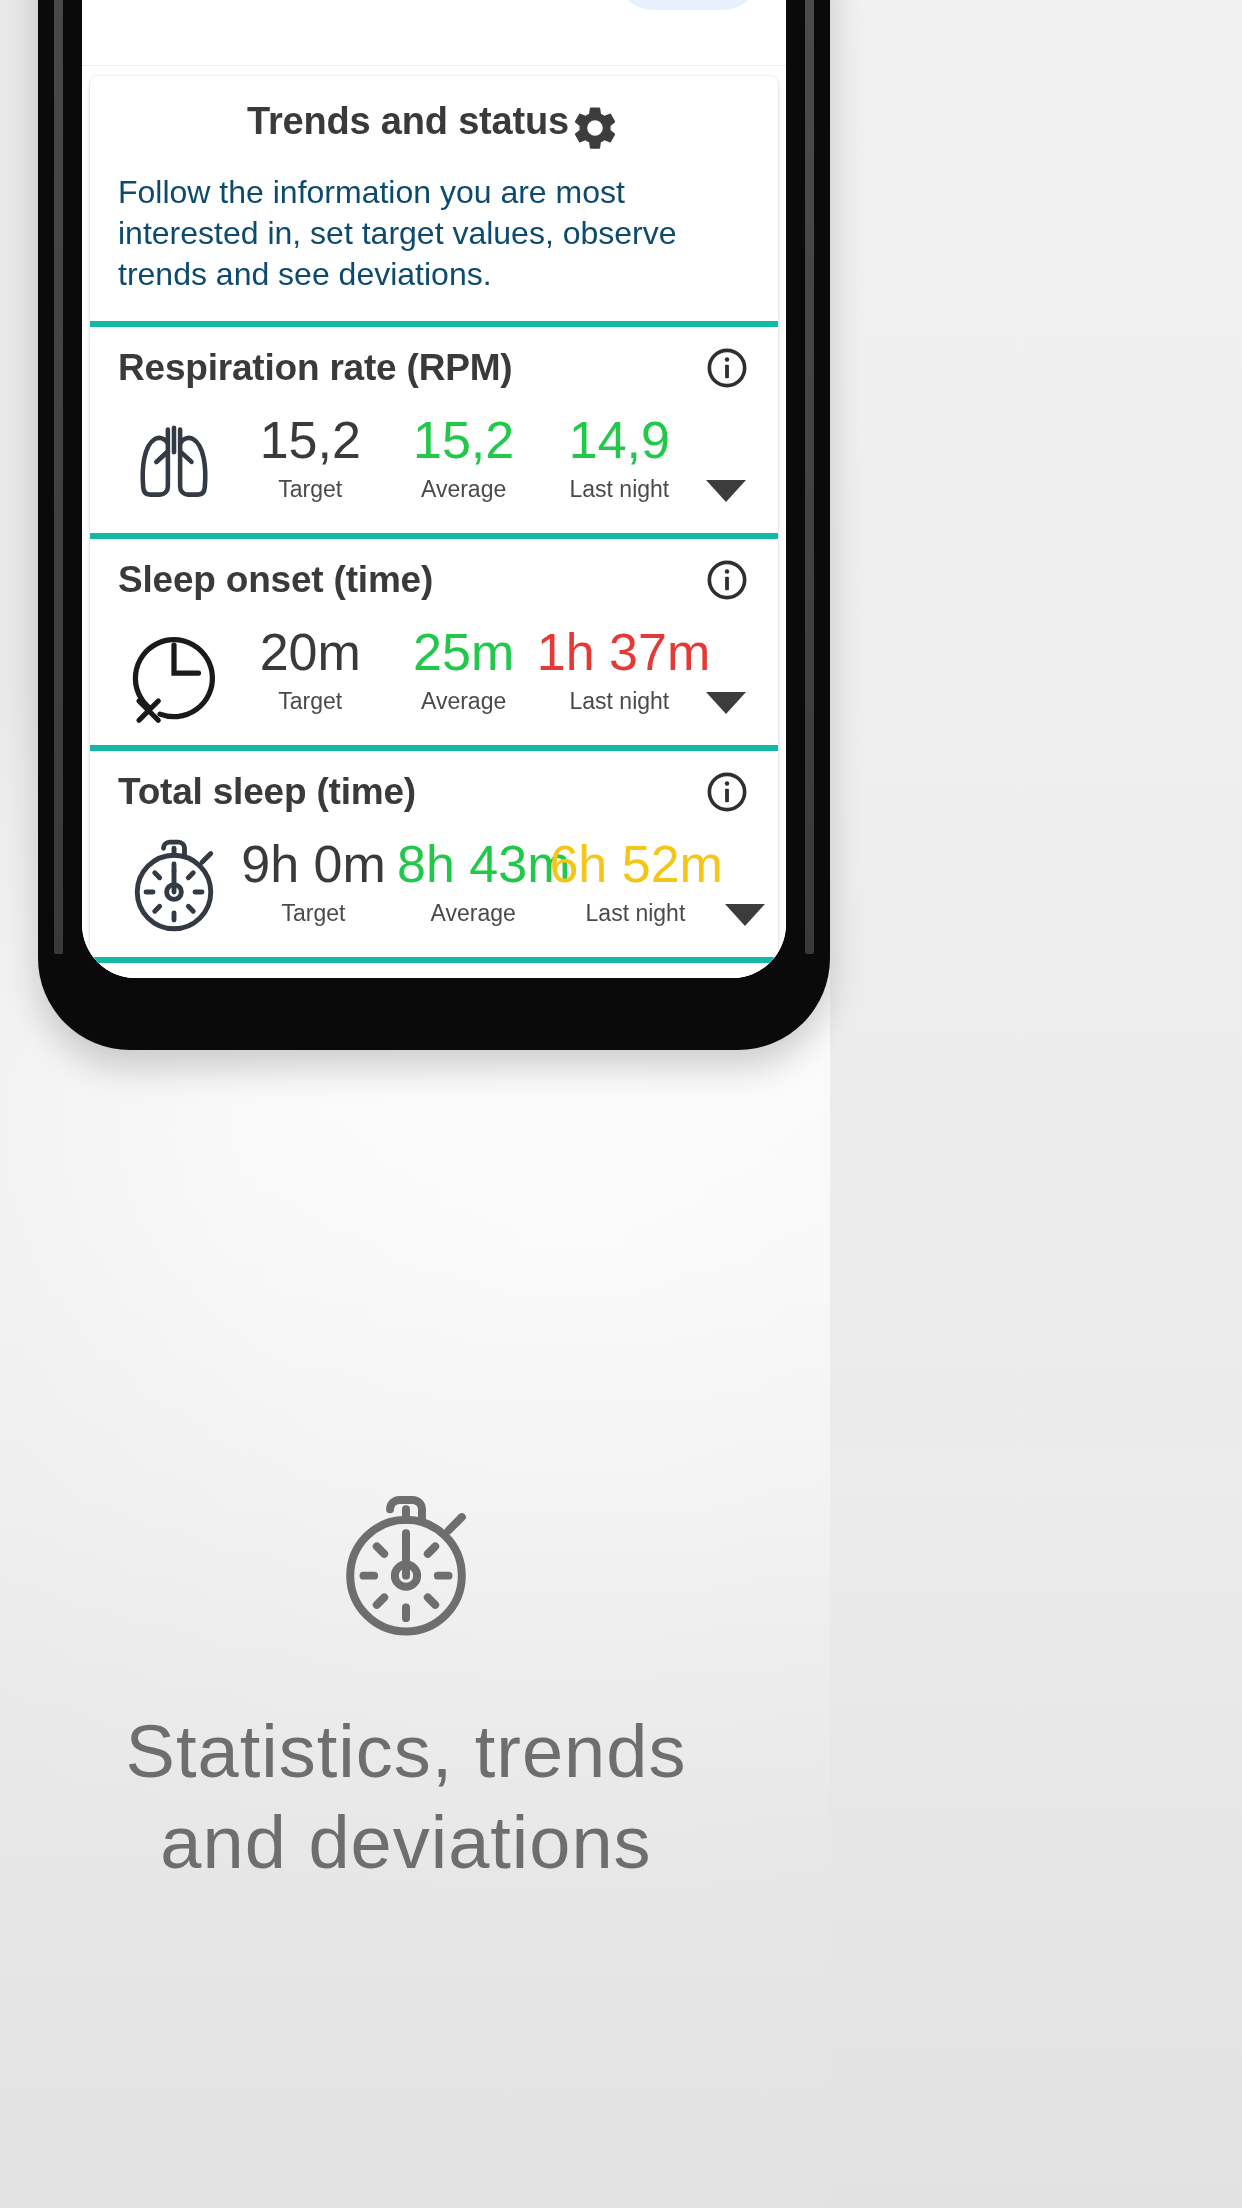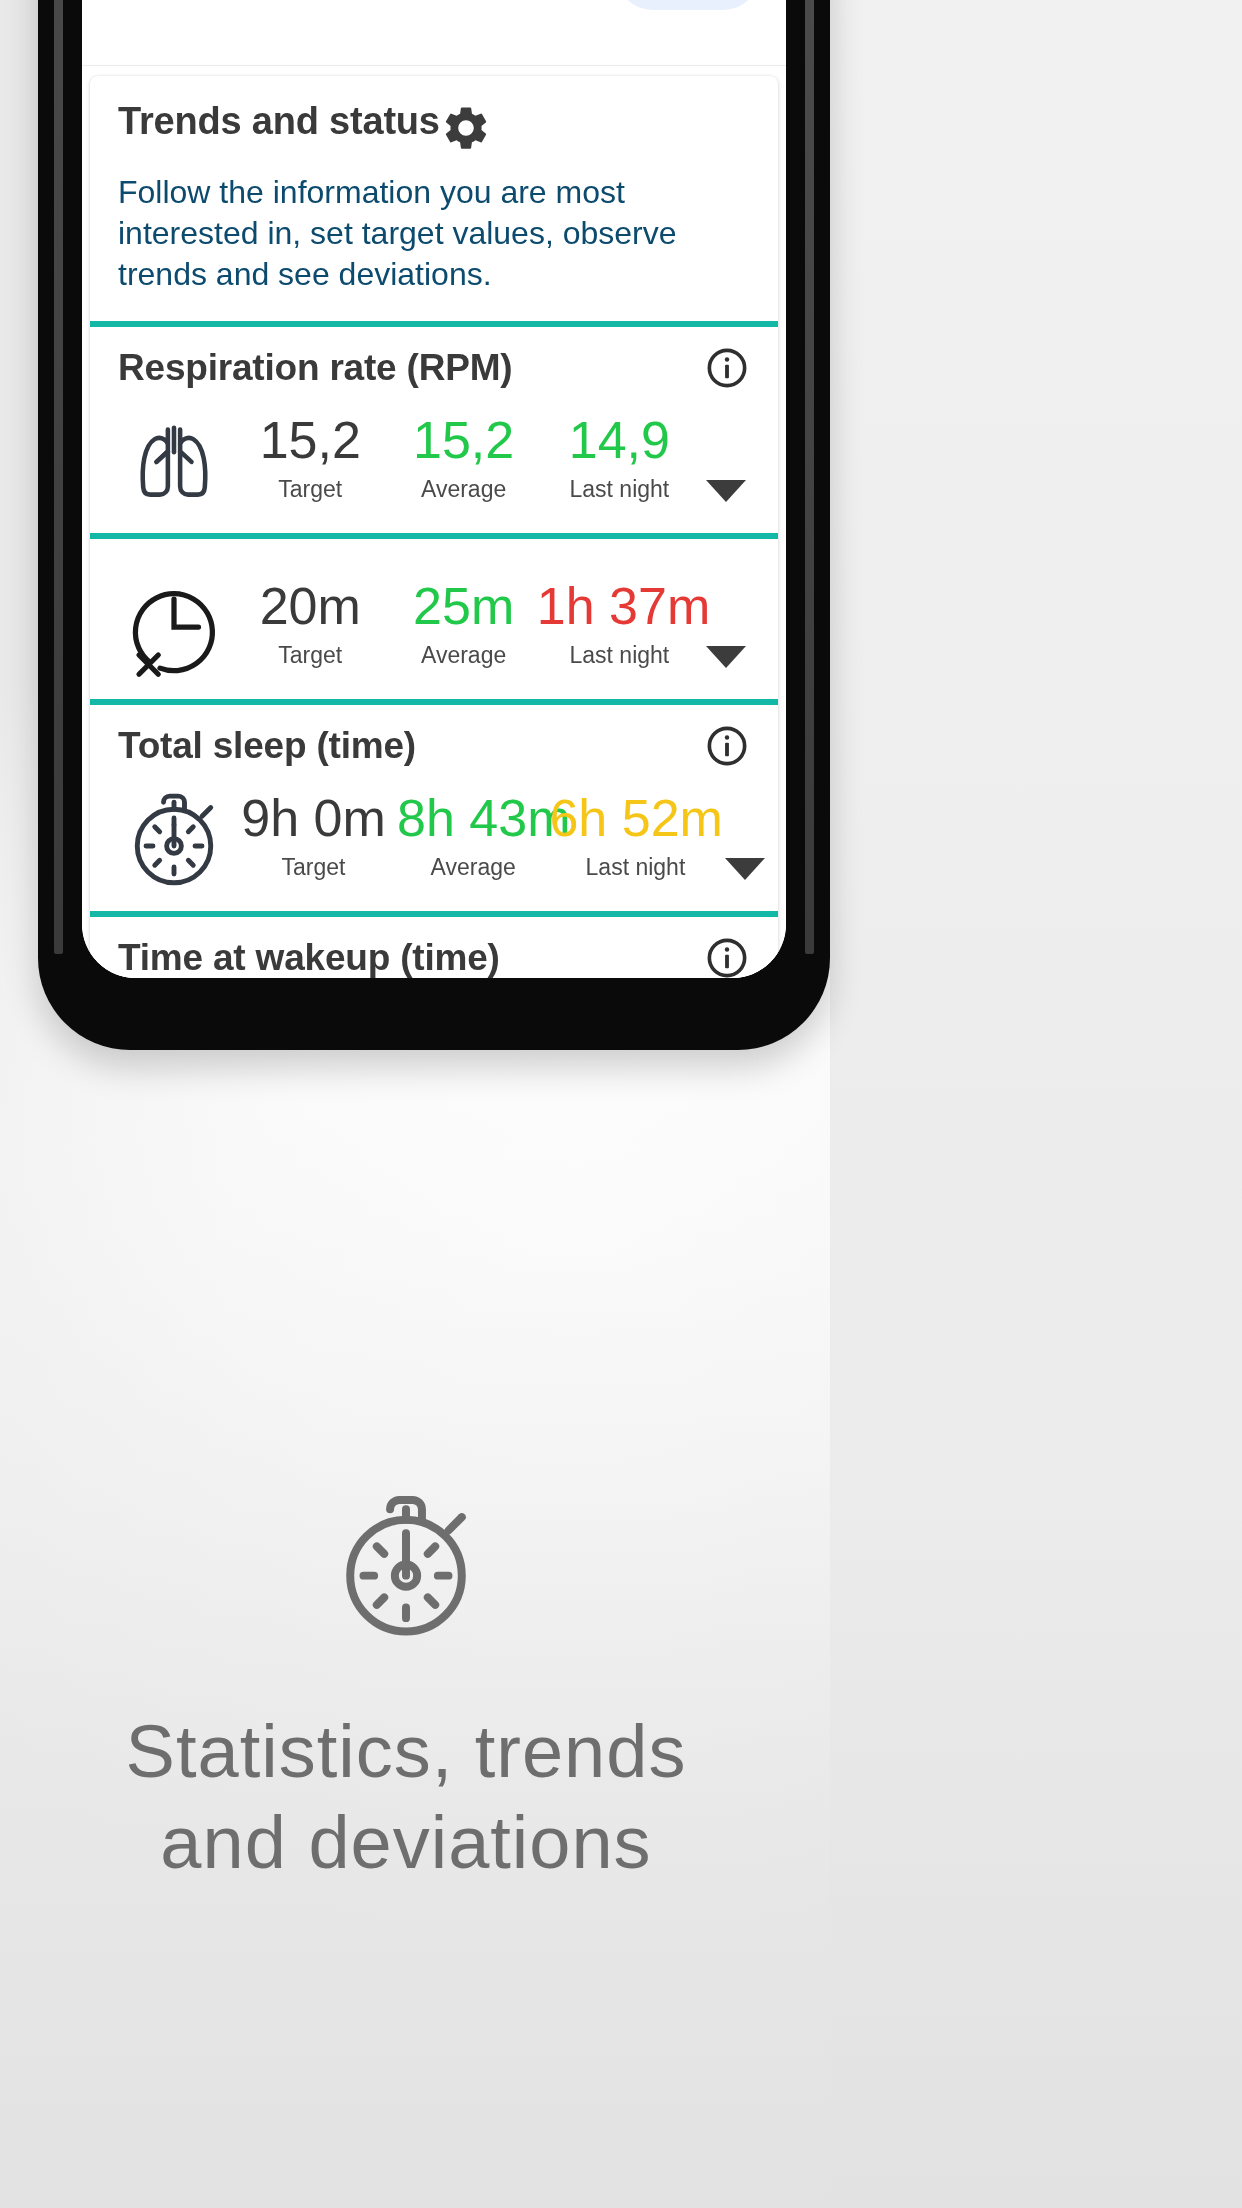--- a/index.html
+++ b/index.html
@@ -93,21 +93,21 @@
   .card{
     background:#ffffff;
     border-radius:8px;
     box-shadow:0 1px 4px rgba(0,0,0,0.16), 0 0 0 0.5px rgba(0,0,0,0.04);
     overflow:hidden;
   }
   .card-head{
     padding:24px 28px 26px 28px;
   }
   .card-head-row{
-    display:flex; align-items:flex-start; justify-content:flex-start;
+    display:flex; align-items:flex-start; justify-content:center;
   }
   .card-title{
     font-size:38px; font-weight:700; color:#3a3a3a; letter-spacing:-0.2px;
   }
   .gear{ width:52px;height:52px;flex:0 0 auto;cursor:pointer;margin-top:2px;}
   .card-sub{
     margin-top:18px;
     font-size:32px; line-height:1.28; color:#0c4a6e;
   }
 
@@ -233,20 +233,28 @@
                 <div class="m-lab">Last night</div>
               </div>
             </div>
             <div class="caret">
                 <i></i>
               </div>
           </div>
         </div>
 
         <div class="metric">
+          <div class="metric-top">
+            <div class="metric-name">Sleep onset (time)</div>
+            <svg class="info-icon" viewBox="0 0 24 24">
+              <circle cx="12" cy="12" r="9.2" fill="none" stroke="#2f2f2f" stroke-width="1.9"></circle>
+              <circle cx="12" cy="7.6" r="1.15" fill="#2f2f2f"></circle>
+              <rect x="11" y="10.3" width="2" height="7" rx="0.5" fill="#2f2f2f"></rect>
+            </svg>
+          </div>
           <div class="metric-body">
             <svg class="m-icon" viewBox="0 0 64 64">
               <g fill="none" stroke="#1a1a1a" stroke-width="3" stroke-linecap="round">
                 <path d="M18 52 A22 22 0 1 1 24 55.5"></path>
                 <path d="M32 16 v16 h14"></path>
                 <path d="M12 48 l11 11 M23 48 l-11 11"></path>
               </g>
             </svg>
             <div class="m-cols">
               <div class="m-col target">

